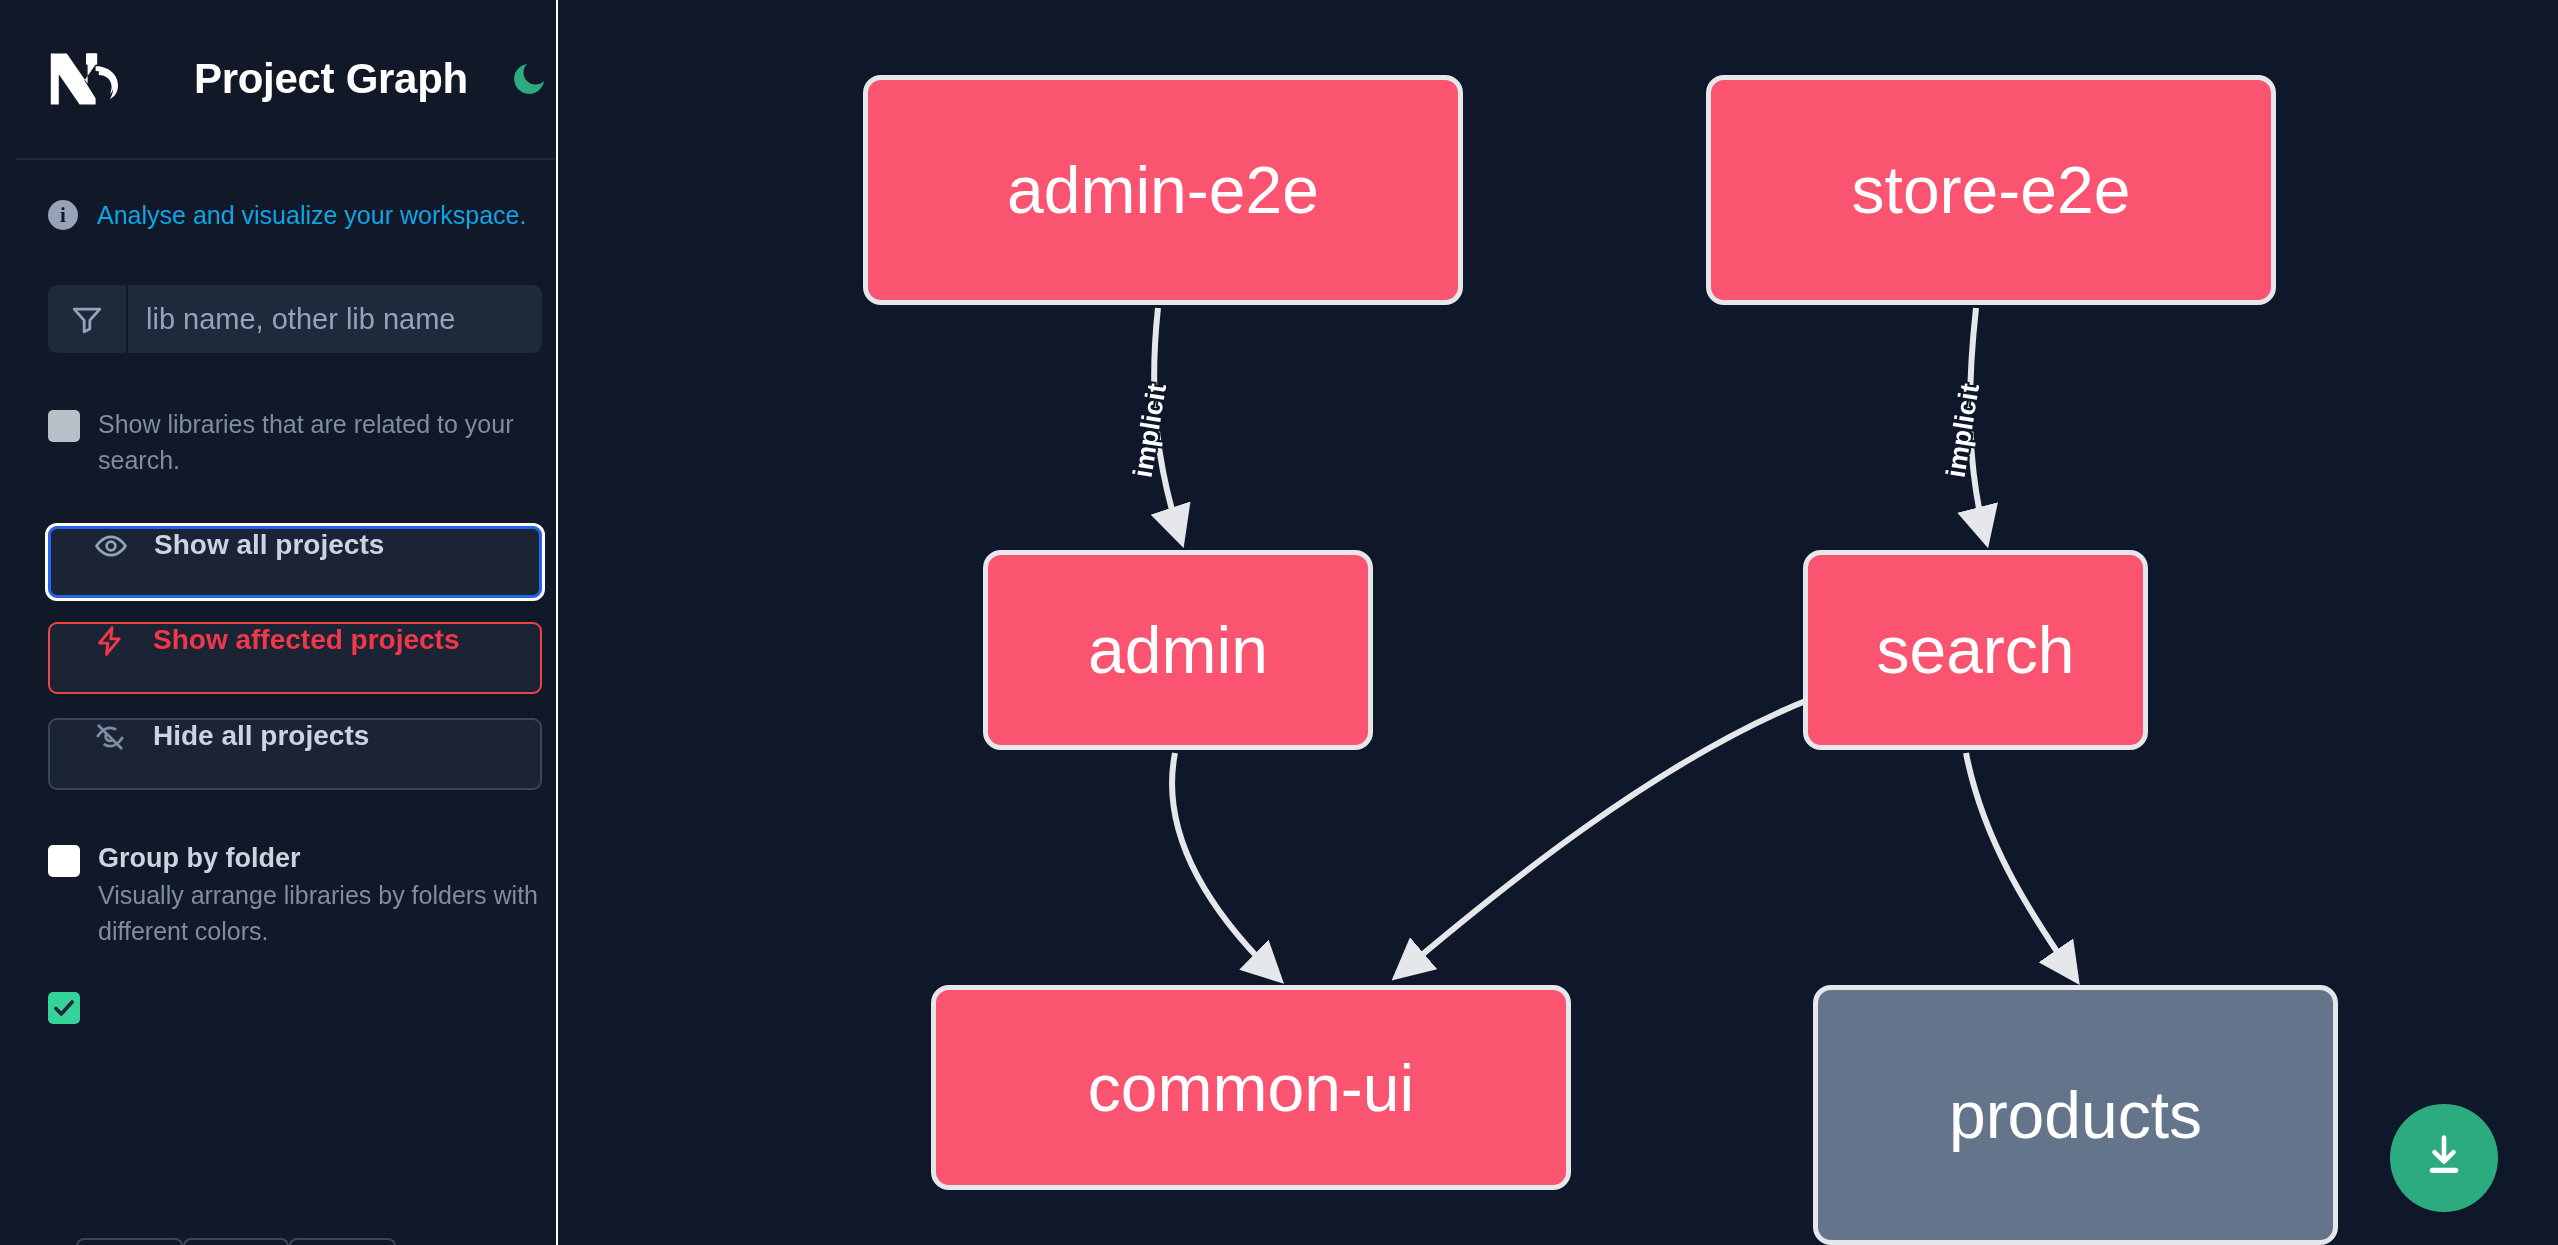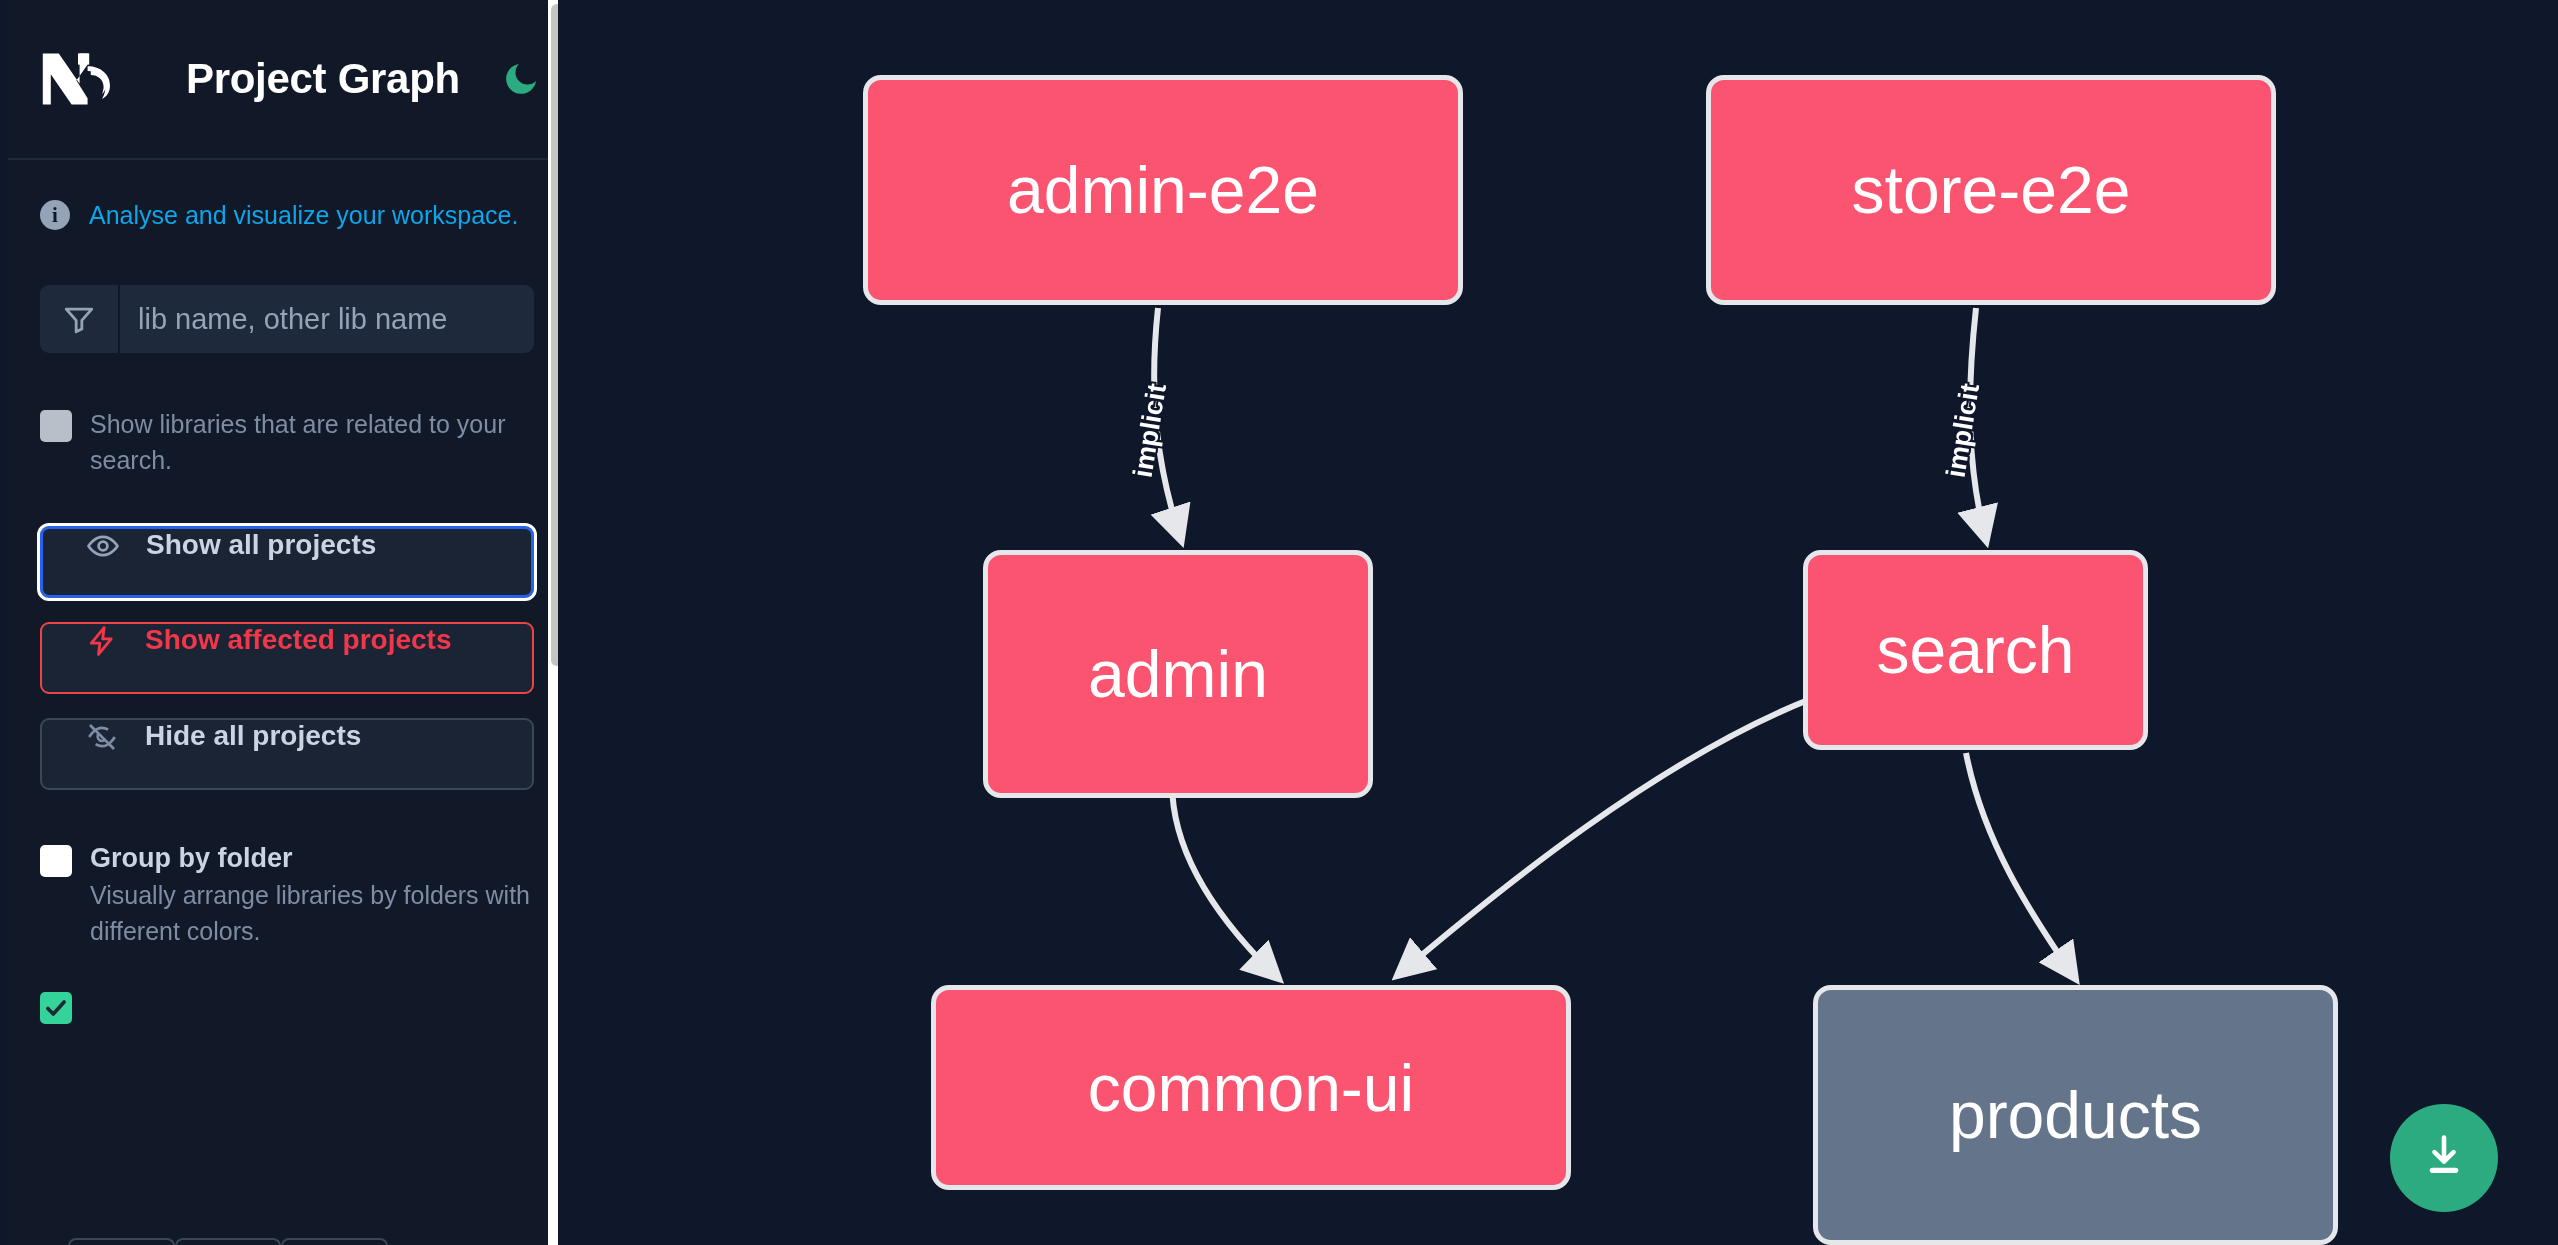--- a/index.html
+++ b/index.html
@@ -11,21 +11,21 @@
     width: 2558px;
     height: 1245px;
     overflow: hidden;
     font-family: "Liberation Sans", sans-serif;
     position: relative;
   }
 
   
   #sidebar {
     position: absolute;
-    left: 8px; top: 0;
+    left: 16px; top: 0;
     width: 558px;
     height: 1245px;
     background: #111827;
     box-sizing: border-box;
     overflow: hidden;
   }
   #sidebar-scroll-track {
     position: absolute;
     right: 0; top: 0;
     width: 18px;
@@ -366,21 +366,21 @@
   </svg>
 
   <div class="node" style="left:305px; top:75px; width:600px; height:230px; background:#fb5471;">
     <span>admin-e2e</span>
   </div>
 
   <div class="node" style="left:1148px; top:75px; width:570px; height:230px; background:#fb5471;">
     <span>store-e2e</span>
   </div>
 
-  <div class="node" style="left:425px; top:550px; width:390px; height:248px; background:#fb5471;">
+  <div class="node" style="left:425px; top:550px; width:390px; height:200px; background:#fb5471;">
     <span>admin</span>
   </div>
 
   <div class="node" style="left:1245px; top:550px; width:345px; height:200px; background:#fb5471;">
     <span>search</span>
   </div>
 
   <div class="node" style="left:373px; top:985px; width:640px; height:205px; background:#fb5471;">
     <span>common-ui</span>
   </div>

